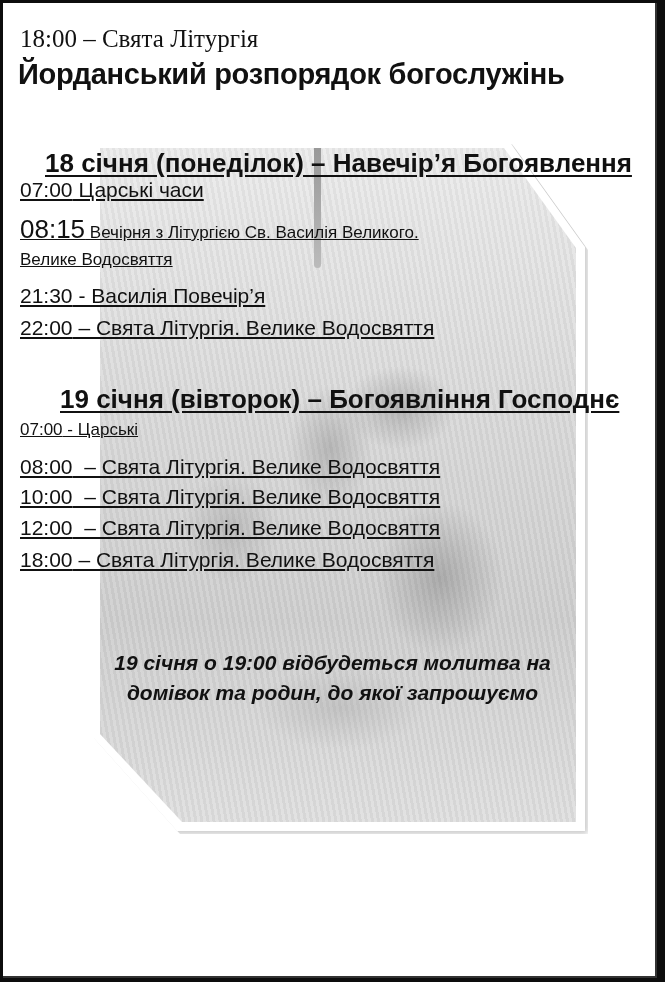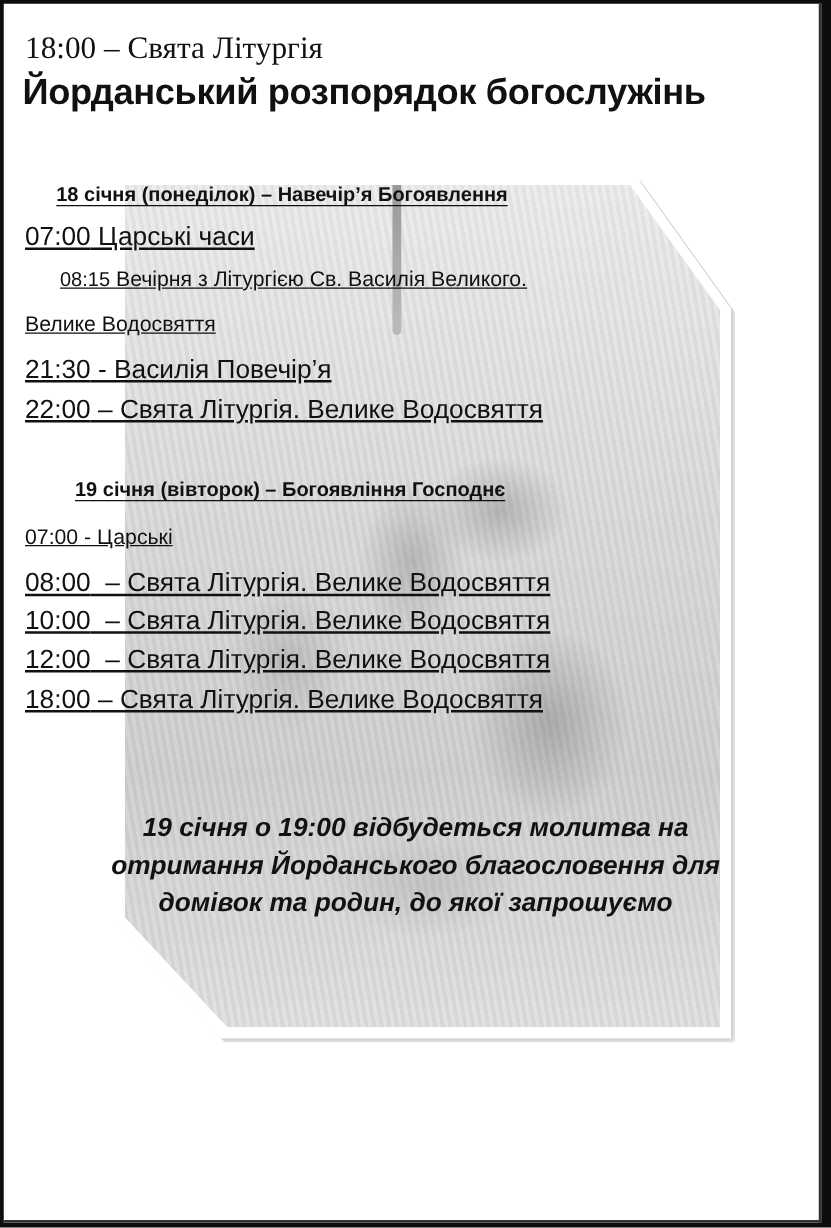--- a/index.html
+++ b/index.html
@@ -17,24 +17,24 @@
       radial-gradient(ellipse 70px 80px at 130px 380px, rgba(130,130,130,.3), transparent 70%),
       radial-gradient(ellipse 90px 110px at 340px 430px, rgba(100,100,100,.35), transparent 70%),
       radial-gradient(ellipse 120px 60px at 240px 560px, rgba(150,150,150,.3), transparent 70%),
       repeating-linear-gradient(80deg, rgba(255,255,255,.06) 0 3px, rgba(0,0,0,.04) 3px 6px),
       linear-gradient(180deg, #ececec 0%, #dadada 40%, #cfcfcf 70%, #e0e0e0 100%); }
   .beam { position:absolute; left:314px; top:148px; width:7px; height:120px; background:linear-gradient(#999,#bbb); border-radius:0 0 4px 4px; }
   .text { position:absolute; left:0; top:0; width:665px; color:#111; }
   .line { position:absolute; white-space:nowrap; }
   .top-line { left:20px; top:25px; font-size:25px; font-family:Liberation Serif, serif; }
   .title { left:18px; top:58px; font-size:29px; font-weight:bold; letter-spacing:-0.3px; }
-  .day-head { font-size:16px; font-weight:bold; text-decoration:underline; text-underline-offset:3px; }
+  .day-head { font-size:26px; font-weight:bold; text-decoration:underline; text-underline-offset:3px; }
   .item { left:20px; font-size:21px;text-decoration:underline; }
   .item.small { font-size:17px; }
-  .item .time { font-size:16px;margin-left:28px; }
+  .item .time { font-size:26px; }
   .notice { position:absolute; left:40px; top:648px; width:585px; text-align:center; font-size:21px; font-weight:bold; font-style:italic; line-height:30px; }
 </style>
 </head>
 <body>
 
 <div class="sheet"></div>
 <div class="panel-shadow"></div>
 <div class="panel-frame"></div>
 <div class="panel-img"></div>
 <div class="beam"></div>
@@ -52,16 +52,15 @@
 
   <div class="line day-head" style="left:60px; top:384px;">19 січня (вівторок) – Богоявління Господнє</div>
   <div class="line item small" style="top:420px;"><span>07:00</span><span> - Царські</span></div>
   <div class="line item" style="top:455px; white-space:pre;"><span>08:00</span><span>  – Свята Літургія. Велике Водосвяття</span></div>
   <div class="line item" style="top:485px; white-space:pre;"><span>10:00</span><span>  – Свята Літургія. Велике Водосвяття</span></div>
   <div class="line item" style="top:516px; white-space:pre;"><span>12:00</span><span>  – Свята Літургія. Велике Водосвяття</span></div>
   <div class="line item" style="top:548px; white-space:pre;text-align:center;"><span>18:00</span><span> – Свята Літургія. Велике Водосвяття</span></div>
 
   <div class="notice">
     <div>19 січня о 19:00 відбудеться молитва на</div>
-    <div>отримання Йорданського благословення для</div>
     <div>домівок та родин, до якої запрошуємо</div>
   </div>
 </div>
 
 </body></html>

